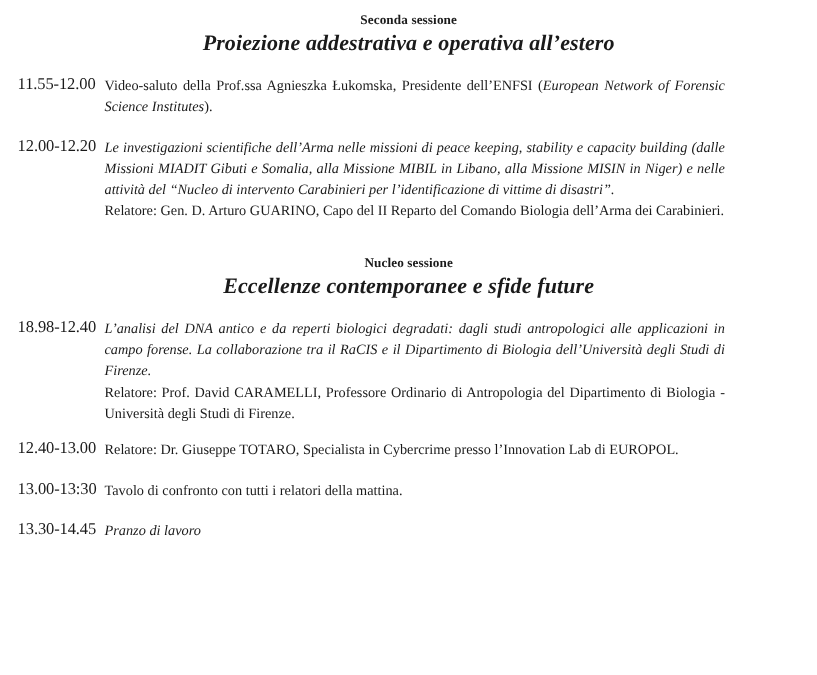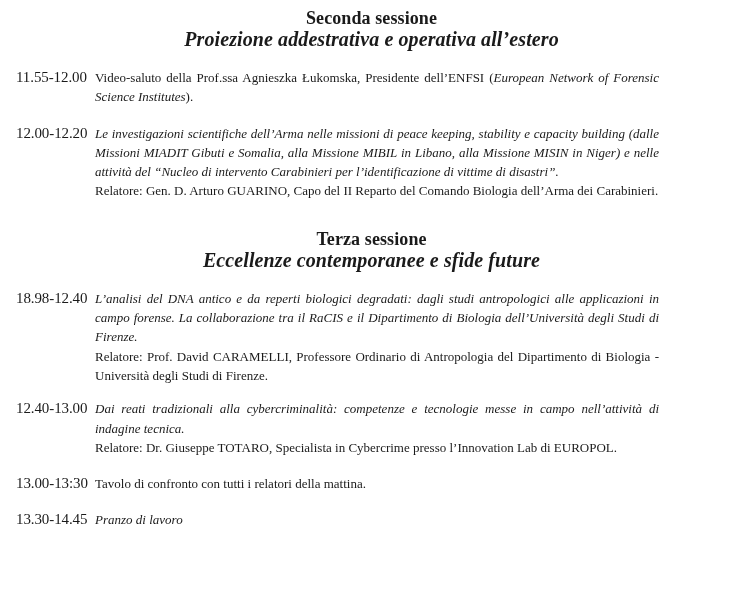--- a/index.html
+++ b/index.html
@@ -23,21 +23,21 @@
     box-sizing: border-box;
     padding: 0;
   }
 
   
   .session-head {
     text-align: center;
     margin: 0;
   }
   .session-title {
-    font-size: 18px;
+    font-size: 12px;
     font-weight: bold;
     letter-spacing: 0.1px;
     line-height: 21px;
   }
   .session-subtitle {
     font-size: 20px;
     font-weight: bold;
     font-style: italic;
     line-height: 21px;
     letter-spacing: 0.1px;
@@ -115,40 +115,39 @@
     <div class="entry-time">12.00-12.20</div>
     <div class="entry-body">
       <p class="ital">Le investigazioni scientifiche dell’Arma nelle missioni di peace keeping, stability e capacity building (dalle Missioni MIADIT Gibuti e Somalia, alla Missione MIBIL in Libano, alla Missione MISIN in Niger) e nelle attività del “Nucleo di intervento Carabinieri per l’identificazione di vittime di disastri”.</p>
       <p class="roman">Relatore: Gen. D. Arturo GUARINO, Capo del II Reparto del Comando Biologia dell’Arma dei Carabinieri.</p>
     </div>
   </div>
 
   <div class="sp-session"></div>
 
   <div class="session-head">
-    <div class="session-title">Terza sessione</div>
+    <div class="session-title">Nucleo sessione</div>
     <div class="session-subtitle">Eccellenze contemporanee e sfide future</div>
   </div>
 
   <div class="sp-head-gap"></div>
 
   <div class="entry">
     <div class="entry-time">18.98-12.40</div>
     <div class="entry-body">
       <p class="ital">L’analisi del DNA antico e da reperti biologici degradati: dagli studi antropologici alle applicazioni in campo forense. La collaborazione tra il RaCIS e il Dipartimento di Biologia dell’Università degli Studi di Firenze.</p>
       <p class="roman">Relatore: Prof. David CARAMELLI, Professore Ordinario di Antropologia del Dipartimento di Biologia - Università degli Studi di Firenze.</p>
     </div>
   </div>
 
   <div class="sp-entry-sm"></div>
 
   <div class="entry">
     <div class="entry-time">12.40-13.00</div>
     <div class="entry-body">
-      <p class="ital">Dai reati tradizionali alla cybercriminalità: competenze e tecnologie messe in campo nell’attività di indagine tecnica.</p>
       <p class="roman">Relatore: Dr. Giuseppe TOTARO, Specialista in Cybercrime presso l’Innovation Lab di EUROPOL.</p>
     </div>
   </div>
 
   <div class="sp-entry"></div>
 
   <div class="entry">
     <div class="entry-time">13.00-13:30</div>
     <div class="entry-body">
       <p class="roman">Tavolo di confronto con tutti i relatori della mattina.</p>

